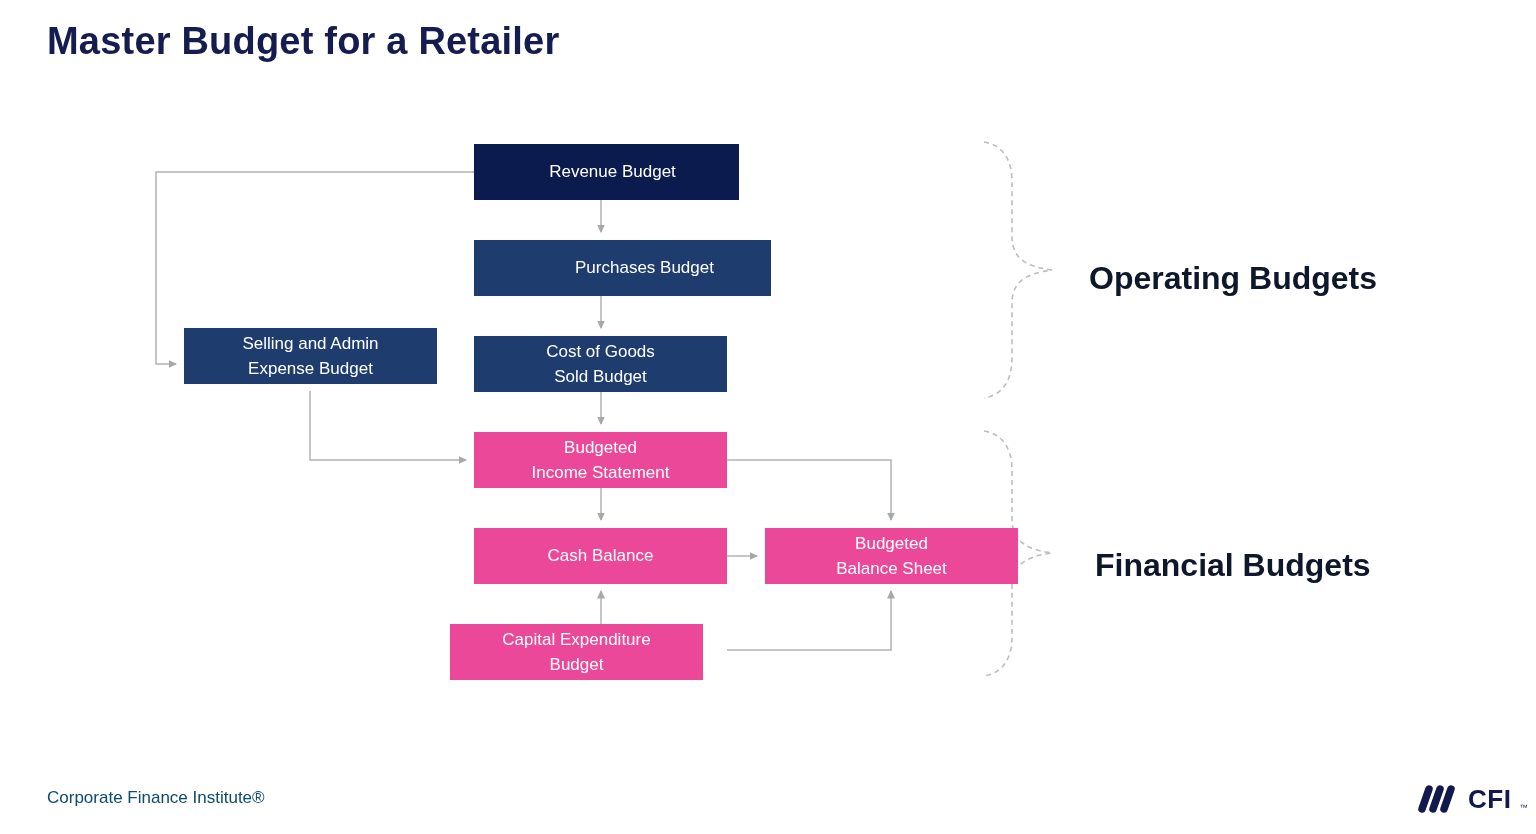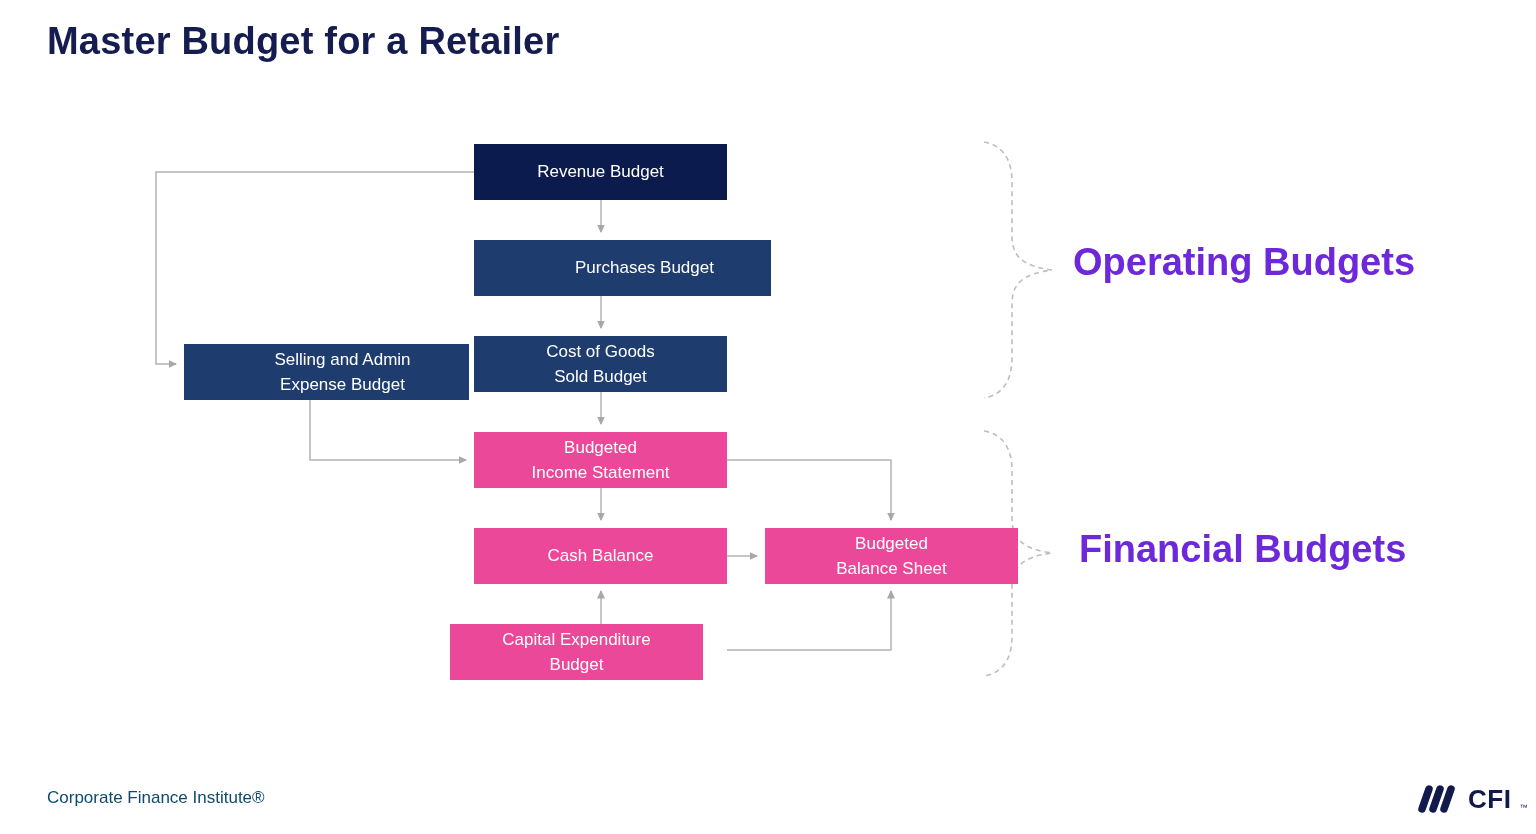--- a/index.html
+++ b/index.html
@@ -45,35 +45,35 @@
     text-align: center;
     color: #ffffff;
     font-size: 17px;
     line-height: 1.5;
     white-space: pre-line;
   }
   .node.dark  { background: #0c1b4d; }
   .node.navy  { background: #1f3c6e; }
   .node.teal  { background: #ec4899; }
 
-  .n-revenue   { left: 474px; top: 144px; }
+  .n-revenue   { left: 474px; top: 144px; padding-left: 12px; }
   .n-purchases { left: 474px; top: 240px; padding-left: 44px; }
-  .n-selling   { left: 184px; top: 344px; padding-left: 32px; }
+  .n-selling   { left: 184px; top: 328px; }
   .n-cogs      { left: 474px; top: 336px; }
   .n-income    { left: 474px; top: 432px; }
   .n-cash      { left: 474px; top: 528px; }
   .n-balance   { left: 765px; top: 528px; }
   .n-capex     { left: 450px; top: 624px; }
 
   .group-label {
     position: absolute;
-    margin: 0;
-    font-size: 38px;
+    margin: 16px;
+    font-size: 32px;
     font-weight: 700;
-    color: #6d28d9;
+    color: #0f172a;
     transform: translateY(-50%);
     white-space: nowrap;
   }
   .g-operating { left: 1073px; top: 262px; }
   .g-financial { left: 1079px; top: 549px; }
 
   .footer-brand {
     position: absolute;
     left: 47px;
     top: 788px;

